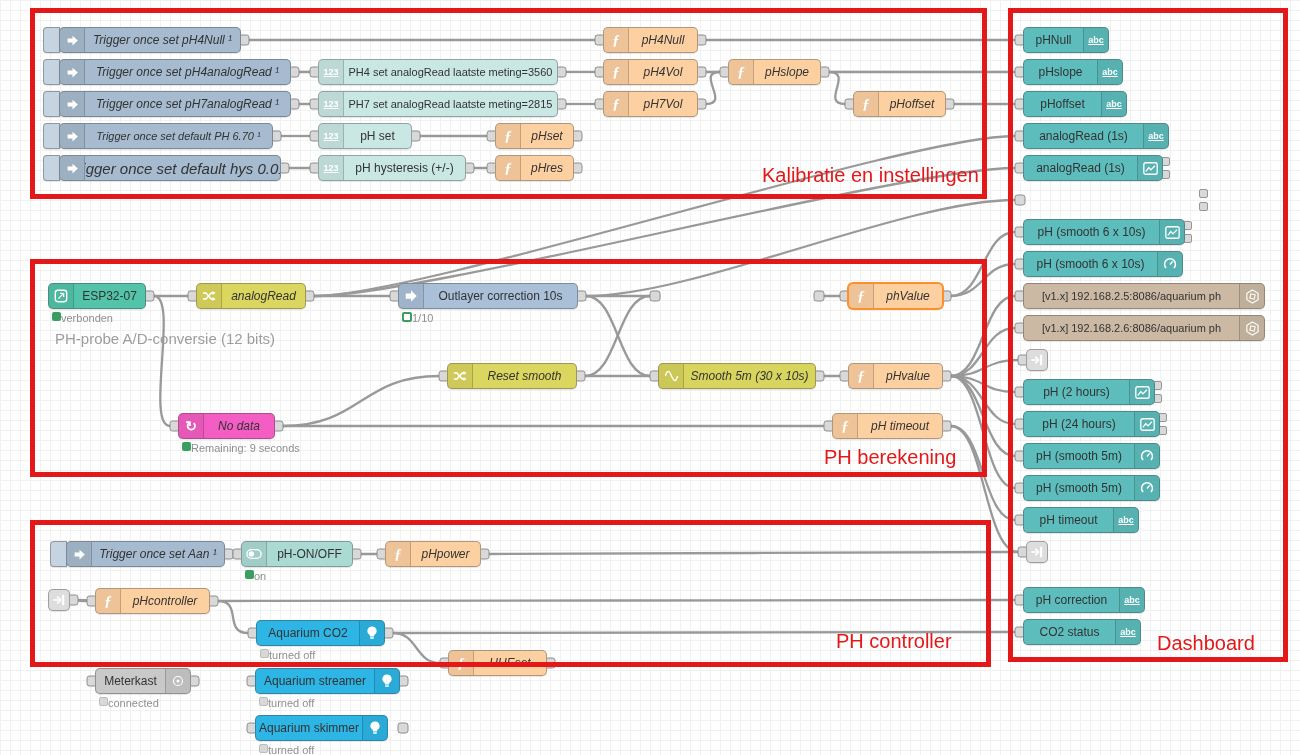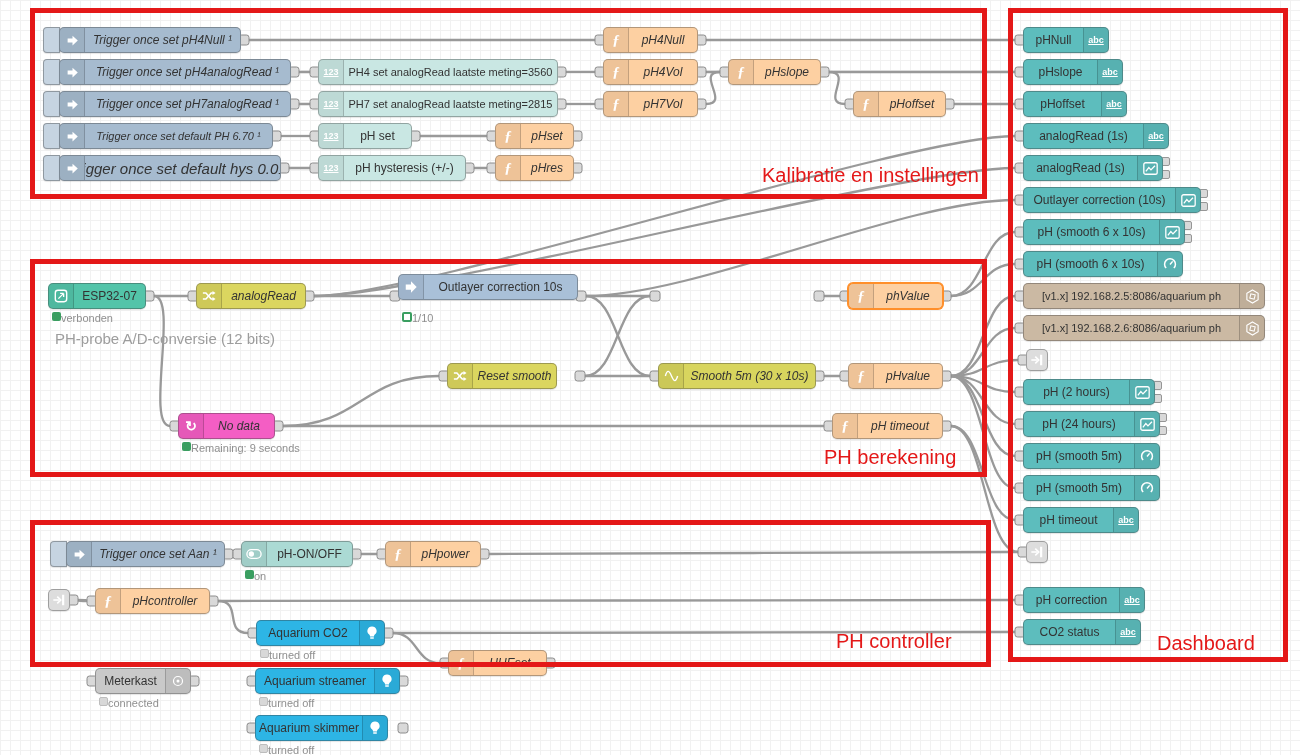--- a/index.html
+++ b/index.html
@@ -298,39 +298,39 @@
           <g stroke="#fff" stroke-width="1.7" fill="none">
             <path d="M1 4.5h3.5l6 7h2"></path>
             <path d="M1 11.5h3.5l6-7h2"></path>
           </g>
           <path d="M12 2.2l3.5 2.3-3.5 2.3z" fill="#fff"></path>
           <path d="M12 9.2l3.5 2.3-3.5 2.3z" fill="#fff"></path>
         </svg>
       </span>
       <span class="lbl">analogRead</span>
     </div>
-    <div class="node" style="left: 398px; top: 274px; width: 180px; height: 26px; background: rgb(169, 192, 216);">
+    <div class="node" style="left: 398px; top: 283px; width: 180px; height: 26px; background: rgb(169, 192, 216);">
       <span class="icon ileft">
         <svg width="14" height="14" viewBox="0 0 16 16">
           <path d="M2 5h6V1.5L14.5 8 8 14.5V11H2z" fill="#fff"></path>
         </svg>
       </span>
       <span class="lbl">Outlayer correction 10s</span>
     </div>
     <div class="status" style="left: 402px; top: 312px;">
       <span class="sq" style="background: rgb(255, 255, 255); border: 2px solid rgb(58, 158, 96); width: 10px; height: 10px;"></span>
       <span>1/10</span>
     </div>
     <div class="node italic" style="left: 848px; top: 283px; width: 95px; height: 26px; background: rgb(253, 208, 162); border: 1.5px solid rgb(255, 143, 42); box-shadow: rgb(255, 143, 42) 0px 0px 0px 1px;">
       <span class="icon ileft">
         <span class="ficon">ƒ</span>
       </span>
       <span class="lbl">phValue</span>
     </div>
-    <div class="node italic" style="left: 447px; top: 363px; width: 110px; height: 26px; background: rgb(219, 214, 95);">
+    <div class="node italic" style="left: 447px; top: 363px; width: 130px; height: 26px; background: rgb(219, 214, 95);">
       <span class="icon ileft">
         <svg width="14" height="14" viewBox="0 0 16 16">
           <g stroke="#fff" stroke-width="1.7" fill="none">
             <path d="M1 4.5h3.5l6 7h2"></path>
             <path d="M1 11.5h3.5l6-7h2"></path>
           </g>
           <path d="M12 2.2l3.5 2.3-3.5 2.3z" fill="#fff"></path>
           <path d="M12 9.2l3.5 2.3-3.5 2.3z" fill="#fff"></path>
         </svg>
       </span>
@@ -495,29 +495,20 @@
       <span class="icon iright">
         <svg width="15" height="13" viewBox="0 0 16 14">
           <rect x=".8" y=".8" width="14.4" height="12.4" rx="2" fill="none" stroke="#fff" stroke-width="1.4"></rect>
           <path d="M3 10.2l3.2-4.2 2.3 2.5 4.3-4.5" stroke="#fff" stroke-width="1.4" fill="none"></path>
         </svg>
       </span>
       <span class="lbl">analogRead (1s)</span>
     </div>
     <div class="stub" style="left: 1161px; top: 157px;"></div>
     <div class="stub" style="left: 1161px; top: 170px;"></div>
-    <div class="node" style="left: 1023px; top: 187px; width: 178px; height: 26px; background: rgb(93, 189, 189);">
-      <span class="icon iright">
-        <svg width="15" height="13" viewBox="0 0 16 14">
-          <rect x=".8" y=".8" width="14.4" height="12.4" rx="2" fill="none" stroke="#fff" stroke-width="1.4"></rect>
-          <path d="M3 10.2l3.2-4.2 2.3 2.5 4.3-4.5" stroke="#fff" stroke-width="1.4" fill="none"></path>
-        </svg>
-      </span>
-      <span class="lbl">Outlayer correction (10s)</span>
-    </div>
     <div class="stub" style="left: 1199px; top: 189px;"></div>
     <div class="stub" style="left: 1199px; top: 202px;"></div>
     <div class="node" style="left: 1023px; top: 219px; width: 162px; height: 26px; background: rgb(93, 189, 189);">
       <span class="icon iright">
         <svg width="15" height="13" viewBox="0 0 16 14">
           <rect x=".8" y=".8" width="14.4" height="12.4" rx="2" fill="none" stroke="#fff" stroke-width="1.4"></rect>
           <path d="M3 10.2l3.2-4.2 2.3 2.5 4.3-4.5" stroke="#fff" stroke-width="1.4" fill="none"></path>
         </svg>
       </span>
       <span class="lbl">pH (smooth 6 x 10s)</span>

